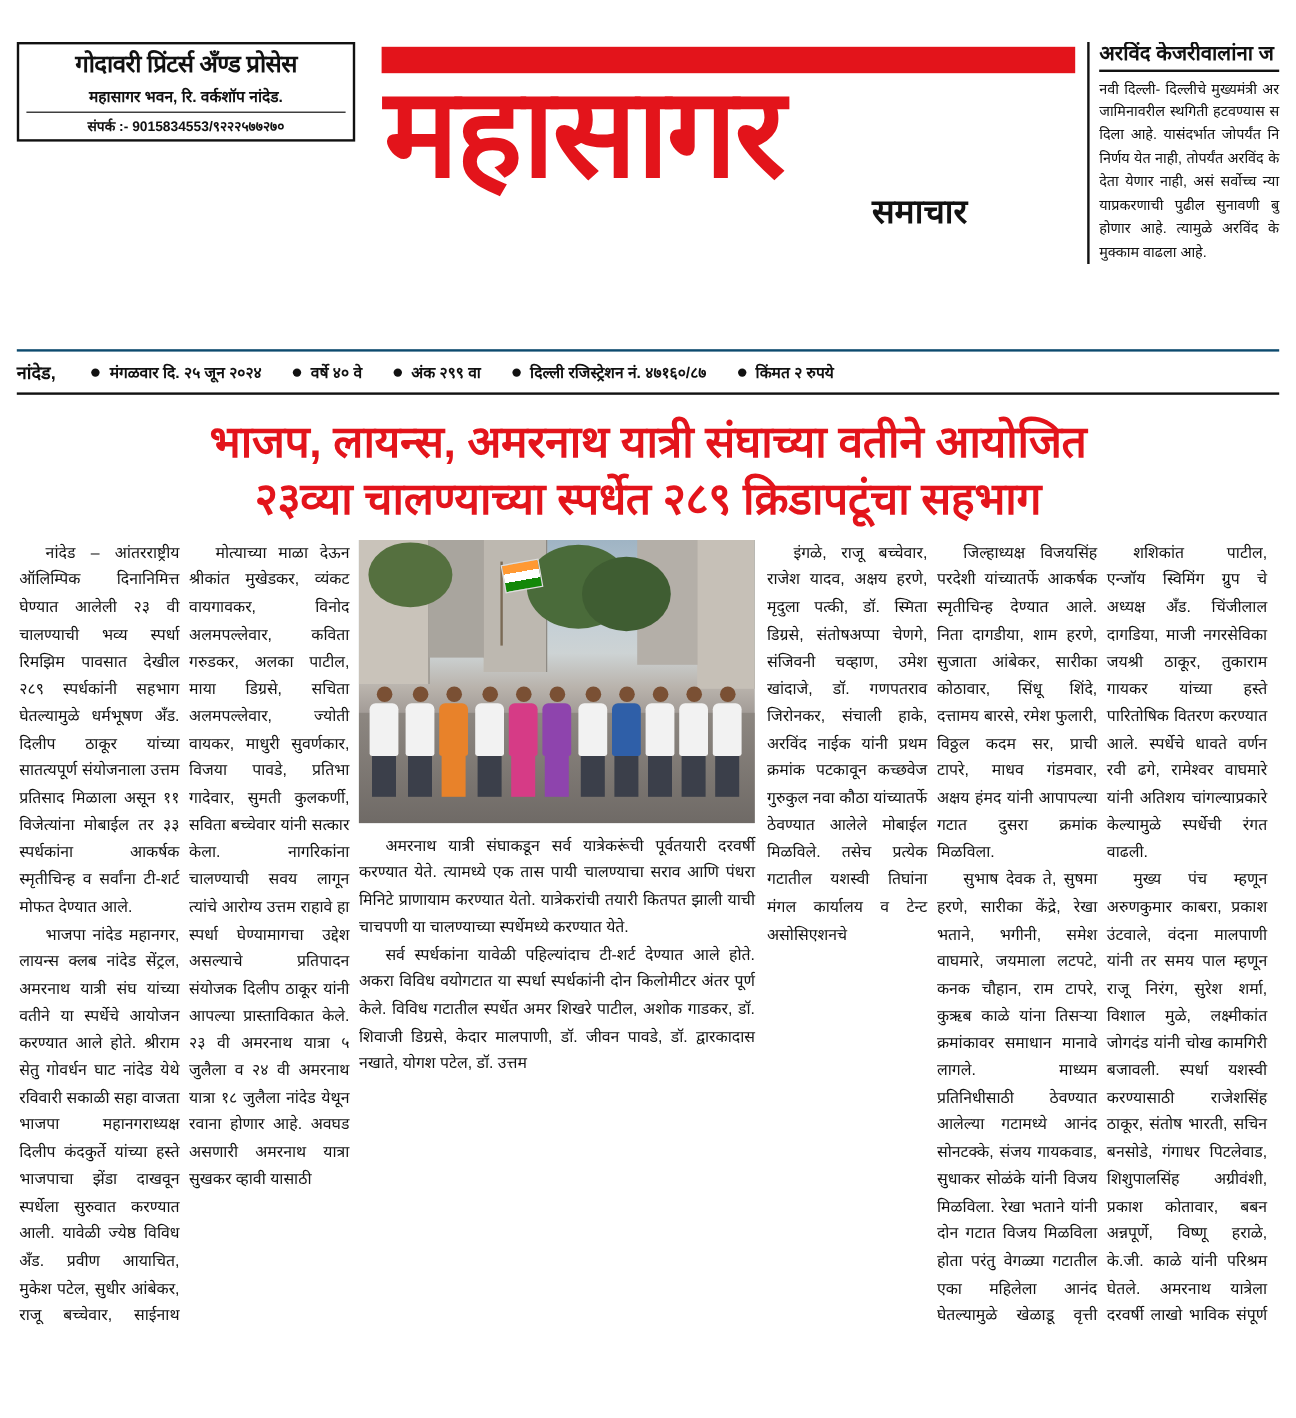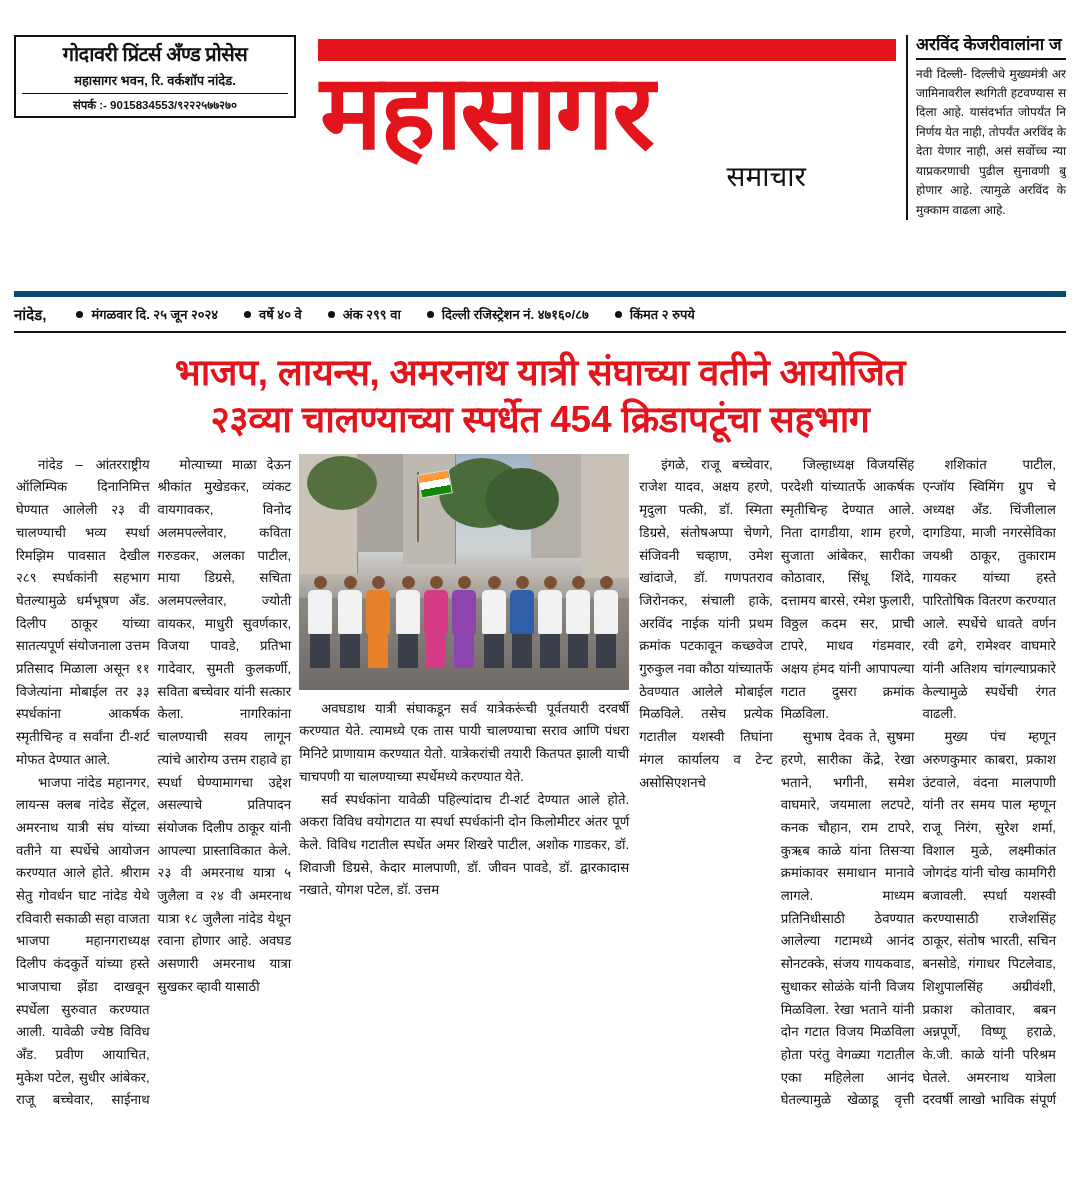--- a/index.html
+++ b/index.html
@@ -143,21 +143,21 @@
     font-weight: bold;
     line-height: 0.95;
     letter-spacing: -2px;
     margin-top: 2px;
     margin-left: 6px;
     white-space: nowrap;
   }
   .samachar {
     text-align: right;
     font-size: 28px;
-    font-weight: normal;
+    font-weight: bold;
     margin-top: -6px;
     padding-right: 90px;
   }
 
   .side-news {
     width: 160px;
     border-left: 2px solid #111;
     padding-left: 8px;
     box-sizing: border-box;
   }
@@ -173,21 +173,21 @@
   .side-news-body {
     font-size: 12px;
     line-height: 1.62;
     margin-top: 5px;
     text-align: justify;
   }
 
   
   .infostrip {
     margin: 8px 14px 0 14px;
-    border-top: 6px solid #0c4a6e;
+    border-top: 2px solid #0c4a6e;
     border-bottom: 2px solid #111;
     height: 34px;
     display: flex;
     align-items: center;
     font-size: 13px;
     font-weight: bold;
   }
   .infostrip .place {
     font-size: 15px;
     font-weight: bold;
@@ -334,21 +334,21 @@
         <span>दिल्ली रजिस्ट्रेशन नं. ४७१६०/८७</span>
       </span>
     <span class="item">
         <span class="bullet"></span>
         <span>किंमत २ रुपये</span>
       </span>
   </div>
 
   <div class="headline">
     <div>भाजप, लायन्स, अमरनाथ यात्री संघाच्या वतीने आयोजित</div>
-    <div>२३व्या चालण्याच्या स्पर्धेत 454 क्रिडापटूंचा सहभाग</div>
+    <div>२३व्या चालण्याच्या स्पर्धेत २८९ क्रिडापटूंचा सहभाग</div>
   </div>
 
   <div class="article">
 
     <div class="col">
       <p>नांदेड – आंतरराष्ट्रीय ऑलिम्पिक दिनानिमित्त घेण्यात आलेली २३ वी चालण्याची भव्य स्पर्धा रिमझिम पावसात देखील २८९ स्पर्धकांनी सहभाग घेतल्यामुळे धर्मभूषण अँड. दिलीप ठाकूर यांच्या सातत्यपूर्ण संयोजनाला उत्तम प्रतिसाद मिळाला असून ११ विजेत्यांना मोबाईल तर ३३ स्पर्धकांना आकर्षक स्मृतीचिन्ह व सर्वांना टी-शर्ट मोफत देण्यात आले.</p>
       <p>भाजपा नांदेड महानगर, लायन्स क्लब नांदेड सेंट्रल, अमरनाथ यात्री संघ यांच्या वतीने या स्पर्धेचे आयोजन करण्यात आले होते. श्रीराम सेतु गोवर्धन घाट नांदेड येथे रविवारी सकाळी सहा वाजता भाजपा महानगराध्यक्ष दिलीप कंदकुर्ते यांच्या हस्ते भाजपाचा झेंडा दाखवून स्पर्धेला सुरुवात करण्यात आली. यावेळी ज्येष्ठ विविध अँड. प्रवीण आयाचित, मुकेश पटेल, सुधीर आंबेकर, राजू बच्चेवार, साईनाथ पदमवार, सुभाष बळवे, सुरेश इंदुरकर, गणेश गुरुभ्वार, सूर्यकांत सुवर्णकार यांची प्रमुख उपस्थिती होती. प्रमुख अतिथींचा सिरोपाव व</p>
     </div>
 
     <div class="col">
@@ -421,21 +421,21 @@
               <div class="legs"></div>
             </div>
           <div class="p" style="left:294px;">
               <div class="head"></div>
               <div class="torso"></div>
               <div class="legs"></div>
             </div>
         </div>
 
       </div>
-      <p>अवघडाथ यात्री संघाकडून सर्व यात्रेकरूंची पूर्वतयारी दरवर्षी करण्यात येते. त्यामध्ये एक तास पायी चालण्याचा सराव आणि पंधरा मिनिटे प्राणायाम करण्यात येतो. यात्रेकरांची तयारी कितपत झाली याची चाचपणी या चालण्याच्या स्पर्धेमध्ये करण्यात येते.</p>
+      <p>अमरनाथ यात्री संघाकडून सर्व यात्रेकरूंची पूर्वतयारी दरवर्षी करण्यात येते. त्यामध्ये एक तास पायी चालण्याचा सराव आणि पंधरा मिनिटे प्राणायाम करण्यात येतो. यात्रेकरांची तयारी कितपत झाली याची चाचपणी या चालण्याच्या स्पर्धेमध्ये करण्यात येते.</p>
       <p>सर्व स्पर्धकांना यावेळी पहिल्यांदाच टी-शर्ट देण्यात आले होते. अकरा विविध वयोगटात या स्पर्धा स्पर्धकांनी दोन किलोमीटर अंतर पूर्ण केले. विविध गटातील स्पर्धेत अमर शिखरे पाटील, अशोक गाडकर, डॉ. शिवाजी डिग्रसे, केदार मालपाणी, डॉ. जीवन पावडे, डॉ. द्वारकादास नखाते, योगश पटेल, डॉ. उत्तम</p>
     </div>
 
     <div class="col">
       <p>इंगळे, राजू बच्चेवार, राजेश यादव, अक्षय हरणे, मृदुला पत्की, डॉ. स्मिता डिग्रसे, संतोषअप्पा चेणगे, संजिवनी चव्हाण, उमेश खांदाजे, डॉ. गणपतराव जिरोनकर, संचाली हाके, अरविंद नाईक यांनी प्रथम क्रमांक पटकावून कच्छवेज गुरुकुल नवा कौठा यांच्यातर्फे ठेवण्यात आलेले मोबाईल मिळविले. तसेच प्रत्येक गटातील यशस्वी तिघांना मंगल कार्यालय व टेन्ट असोसिएशनचे</p>
     </div>
 
     <div class="col">
       <p>जिल्हाध्यक्ष विजयसिंह परदेशी यांच्यातर्फे आकर्षक स्मृतीचिन्ह देण्यात आले. निता दागडीया, शाम हरणे, सुजाता आंबेकर, सारीका कोठावार, सिंधू शिंदे, दत्तामय बारसे, रमेश फुलारी, विठ्ठल कदम सर, प्राची टापरे, माधव गंडमवार, अक्षय हंमद यांनी आपापल्या गटात दुसरा क्रमांक मिळविला.</p>
       <p>सुभाष देवक ते, सुषमा हरणे, सारीका केंद्रे, रेखा भताने, भगीनी, समेश वाघमारे, जयमाला लटपटे, कनक चौहान, राम टापरे, कुऋब काळे यांना तिसऱ्या क्रमांकावर समाधान मानावे लागले. माध्यम प्रतिनिधीसाठी ठेवण्यात आलेल्या गटामध्ये आनंद सोनटक्के, संजय गायकवाड, सुधाकर सोळंके यांनी विजय मिळविला. रेखा भताने यांनी दोन गटात विजय मिळविला होता परंतु वेगळ्या गटातील एका महिलेला आनंद घेतल्यामुळे खेळाडू वृत्ती दाखवत आपले बक्षीस तिला दिले.</p>

